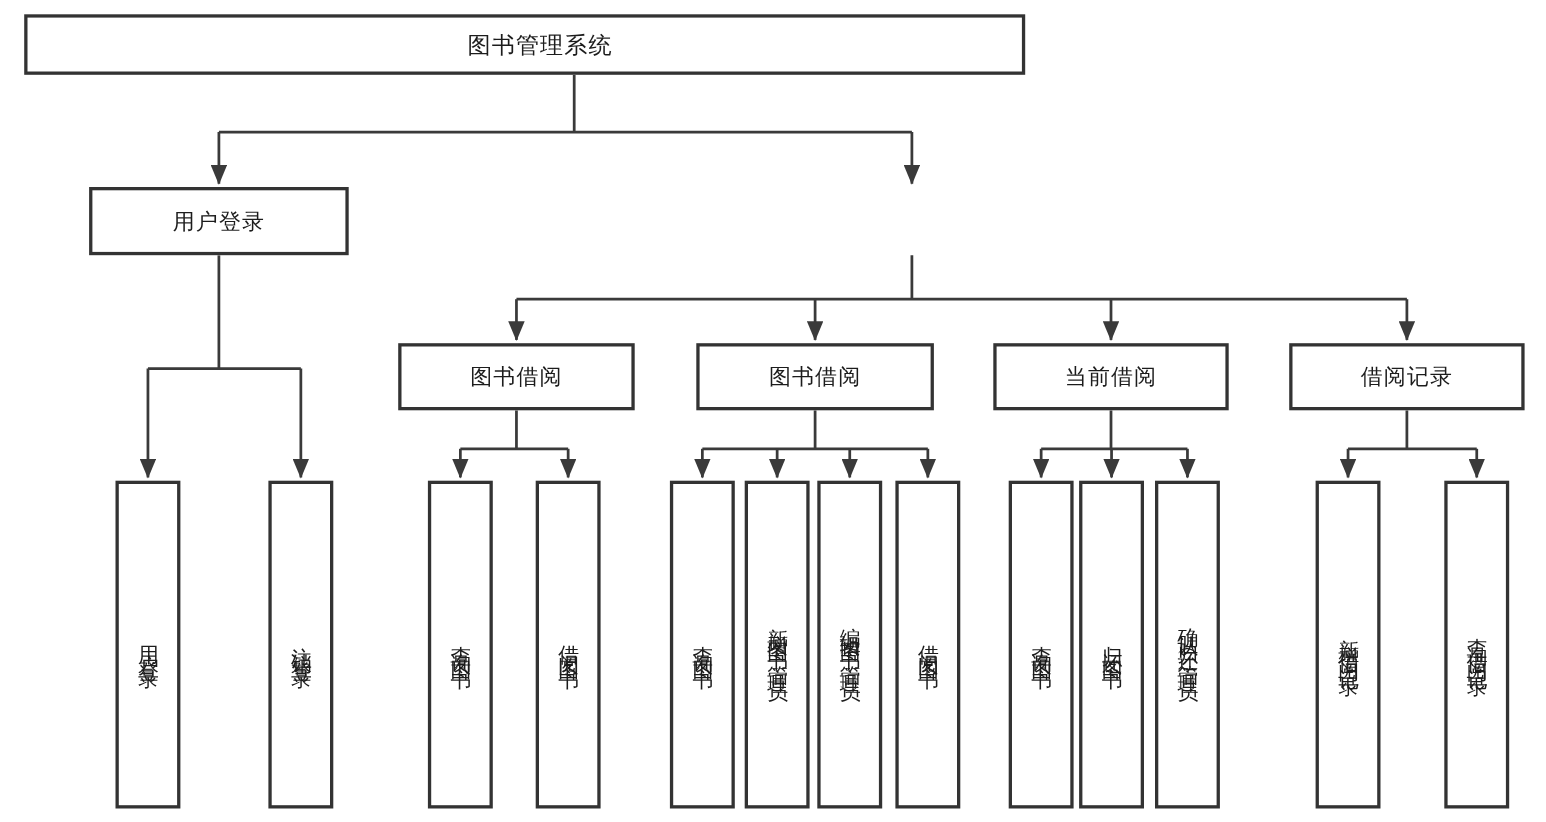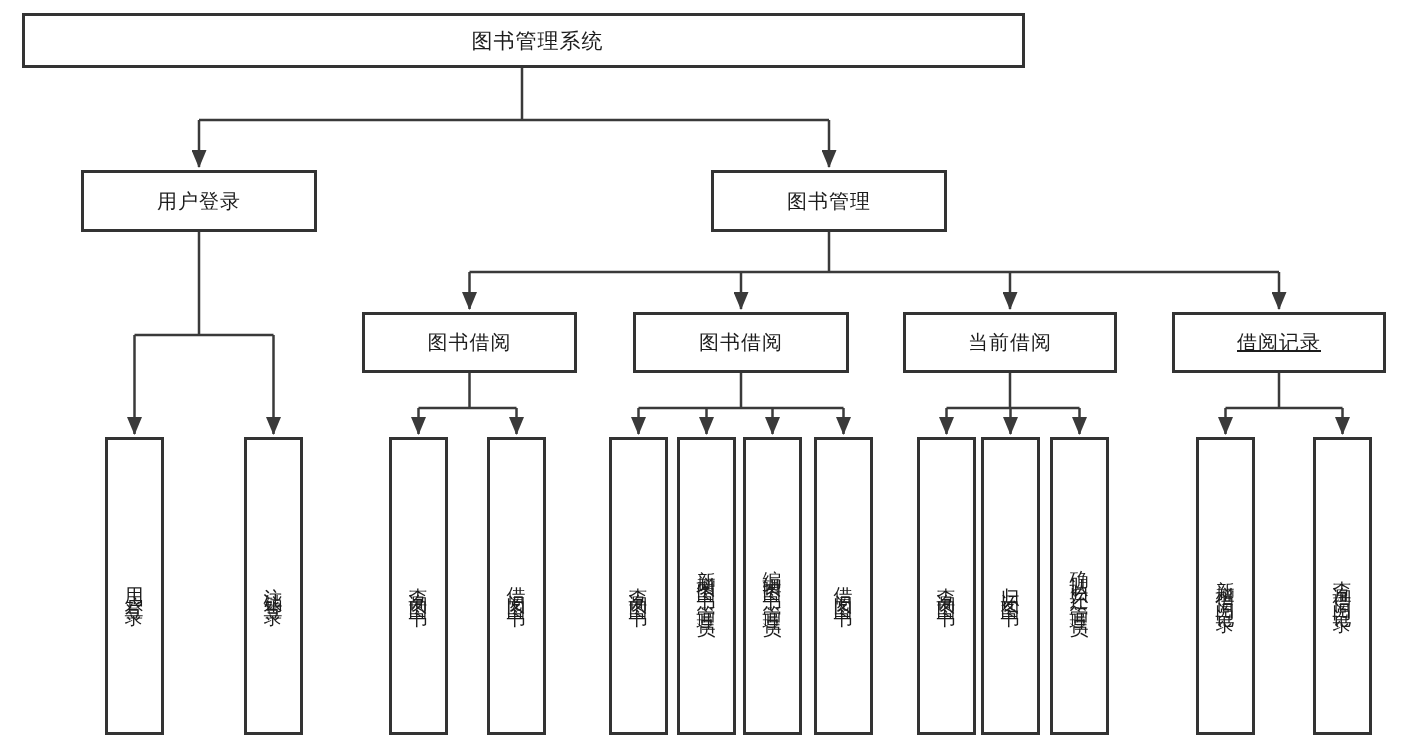--- a/index.html
+++ b/index.html
@@ -24,27 +24,27 @@
   .root-label{font-size:21px;letter-spacing:1px;}
   .v-label{
     writing-mode:vertical-rl;
     text-orientation:mixed;
     font-size:19px;
     letter-spacing:7px;
     line-height:1;
     white-space:nowrap;
   }
   
-  .n-root   {left:22px;  top:13px;  width:1003px; height:55px;padding-left:28px;}
+  .n-root   {left:22px;  top:13px;  width:910px; height:55px;padding-left:28px;}
   .n-login  {left:81px;  top:170px; width:236px;  height:62px;}
   .n-mgmt   {left:711px; top:170px; width:236px;  height:62px;}
   .n-g0     {left:362px; top:312px; width:215px;  height:61px;}
   .n-g1     {left:633px; top:312px; width:216px;  height:61px;}
   .n-g2     {left:903px; top:312px; width:214px;  height:61px;}
-  .n-g3     {left:1172px;top:312px; width:214px;  height:61px;text-decoration:underline;}
+  .n-g3     {left:1172px;top:312px; width:214px;  height:61px;}
   .leaf{top:437px;width:59px;height:298px;}
   .lf0 {left:105px;}  .lf1 {left:244px;}
   .lf2 {left:389px;}  .lf3 {left:487px;}
   .lf4 {left:609px;}  .lf5 {left:677px;}
   .lf6 {left:743px;}  .lf7 {left:814px;}
   .lf8 {left:917px;}  .lf9 {left:981px;}
   .lf10{left:1050px;}
   .lf11{left:1196px;} .lf12{left:1313px;}
   #watermark{
     position:absolute;left:1183px;top:712px;z-index:2;
@@ -99,23 +99,20 @@
     </g>
   </svg>
 
   <div class="box n-root">
     <span class="root-label">图书管理系统</span>
   </div>
 
   <div class="box n-login">
     <span class="h-label">用户登录</span>
   </div>
-  <div class="box n-mgmt">
-    <span class="h-label">图书管理</span>
-  </div>
 
   <div class="box n-g0">
     <span class="h-label">图书借阅</span>
   </div>
   <div class="box n-g2">
     <span class="h-label">当前借阅</span>
   </div>
   <div class="box n-g1">
     <span class="h-label">图书借阅</span>
   </div>

